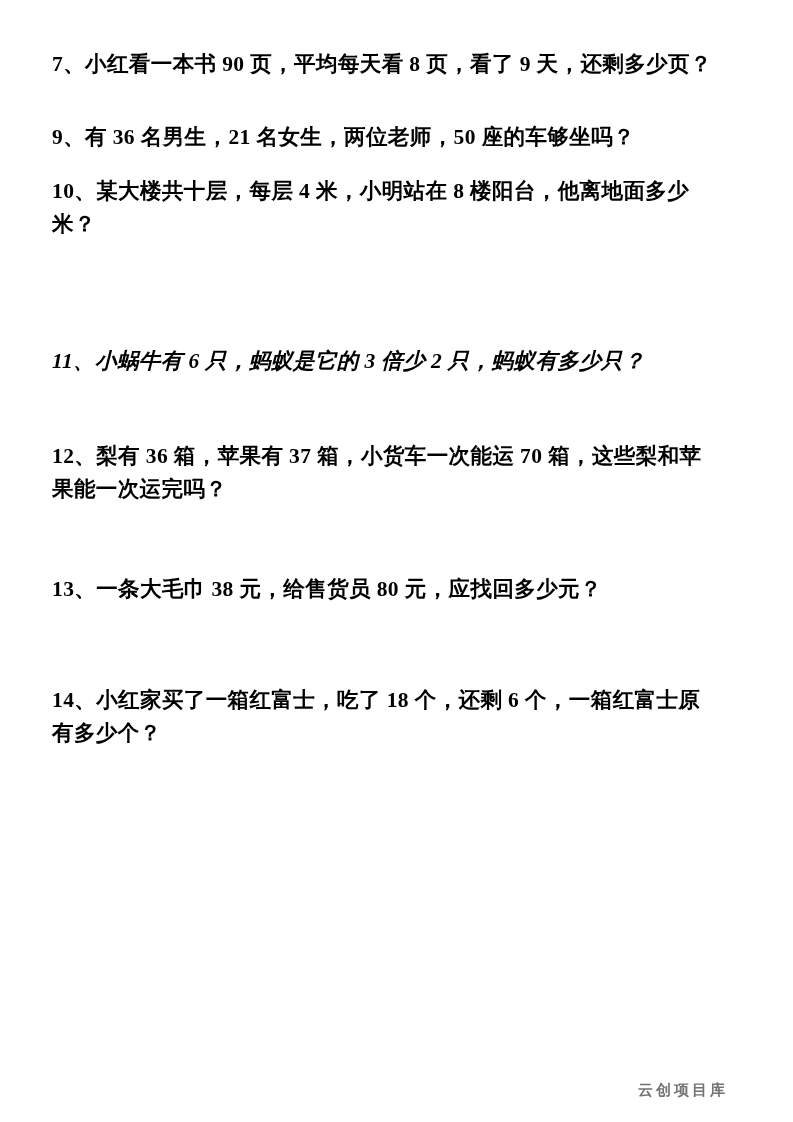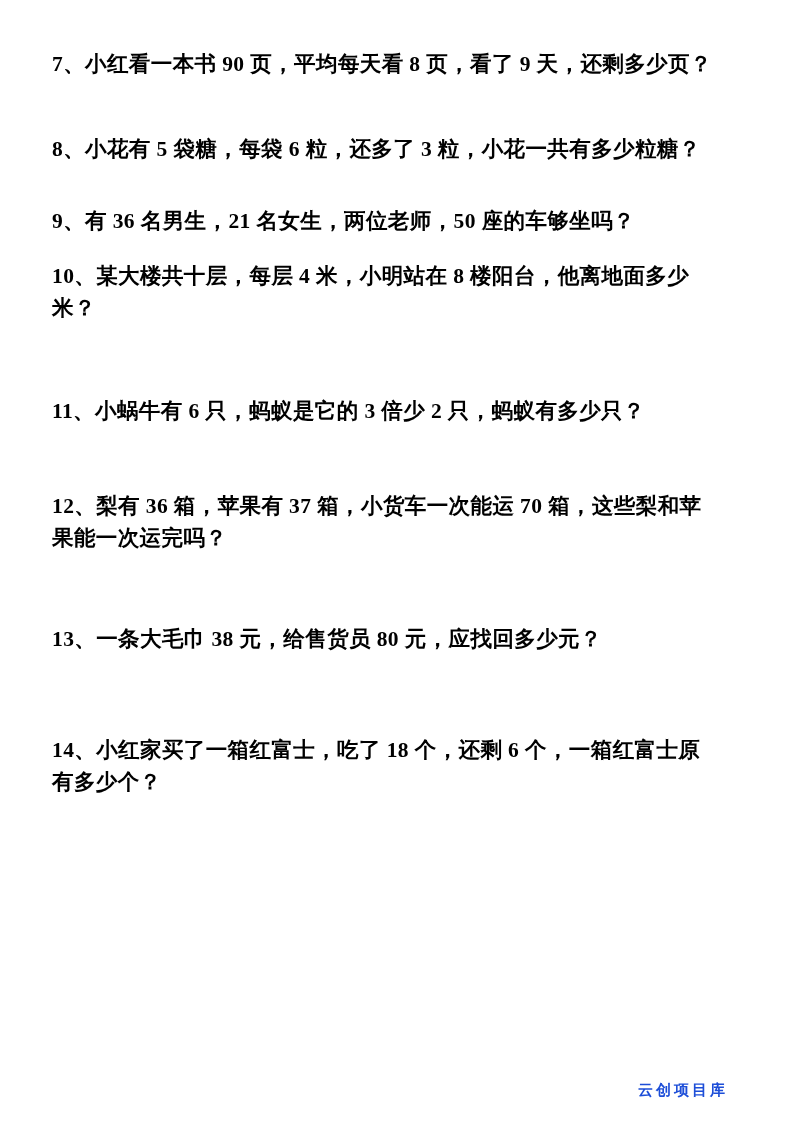--- a/index.html
+++ b/index.html
@@ -27,42 +27,41 @@
     line-height: 1.52;
     font-weight: bold;
     letter-spacing: 0.4px;
     color: #000;
     text-align: left;
   }
   .p1  { margin-top: 4px; }
   .p2  { margin-top: 52px; }
   .p3  { margin-top: 40px; }
   .p4  { }
-  .p5  { margin-top: 70px; }
+  .p5  { margin-top: 105px; font-style: italic; }
   .p6  { margin-top: 62px; }
   .p7  { margin-top: 68px; }
   .p8  { margin-top: 78px; }
   .watermark {
     position: absolute;
     right: 44px;
     bottom: 22px;
     font-size: 15px;
     font-weight: bold;
     letter-spacing: 3px;
-    color: #1d4ed8;
+    color: #737373;
     font-family: "Liberation Sans", "DejaVu Sans", sans-serif;
   }
 </style>
 </head>
 <body>
 
 <div class="page">
 
   <p class="problem p1">7、小红看一本书 90 页，平均每天看 8 页，看了 9 天，还剩多少页？</p>
-  <p class="problem p2">8、小花有 5 袋糖，每袋 6 粒，还多了 3 粒，小花一共有多少粒糖？</p>
   <p class="problem p3">9、有 36 名男生，21 名女生，两位老师，50 座的车够坐吗？</p>
   <p class="problem p4">10、某大楼共十层，每层 4 米，小明站在 8 楼阳台，他离地面多少米？</p>
   <p class="problem p5">11、小蜗牛有 6 只，蚂蚁是它的 3 倍少 2 只，蚂蚁有多少只？</p>
   <p class="problem p6">12、梨有 36 箱，苹果有 37 箱，小货车一次能运 70 箱，这些梨和苹果能一次运完吗？</p>
   <p class="problem p7">13、一条大毛巾 38 元，给售货员 80 元，应找回多少元？</p>
   <p class="problem p8">14、小红家买了一箱红富士，吃了 18 个，还剩 6 个，一箱红富士原有多少个？</p>
 
   <div class="watermark">云创项目库</div>
 
 </div>

